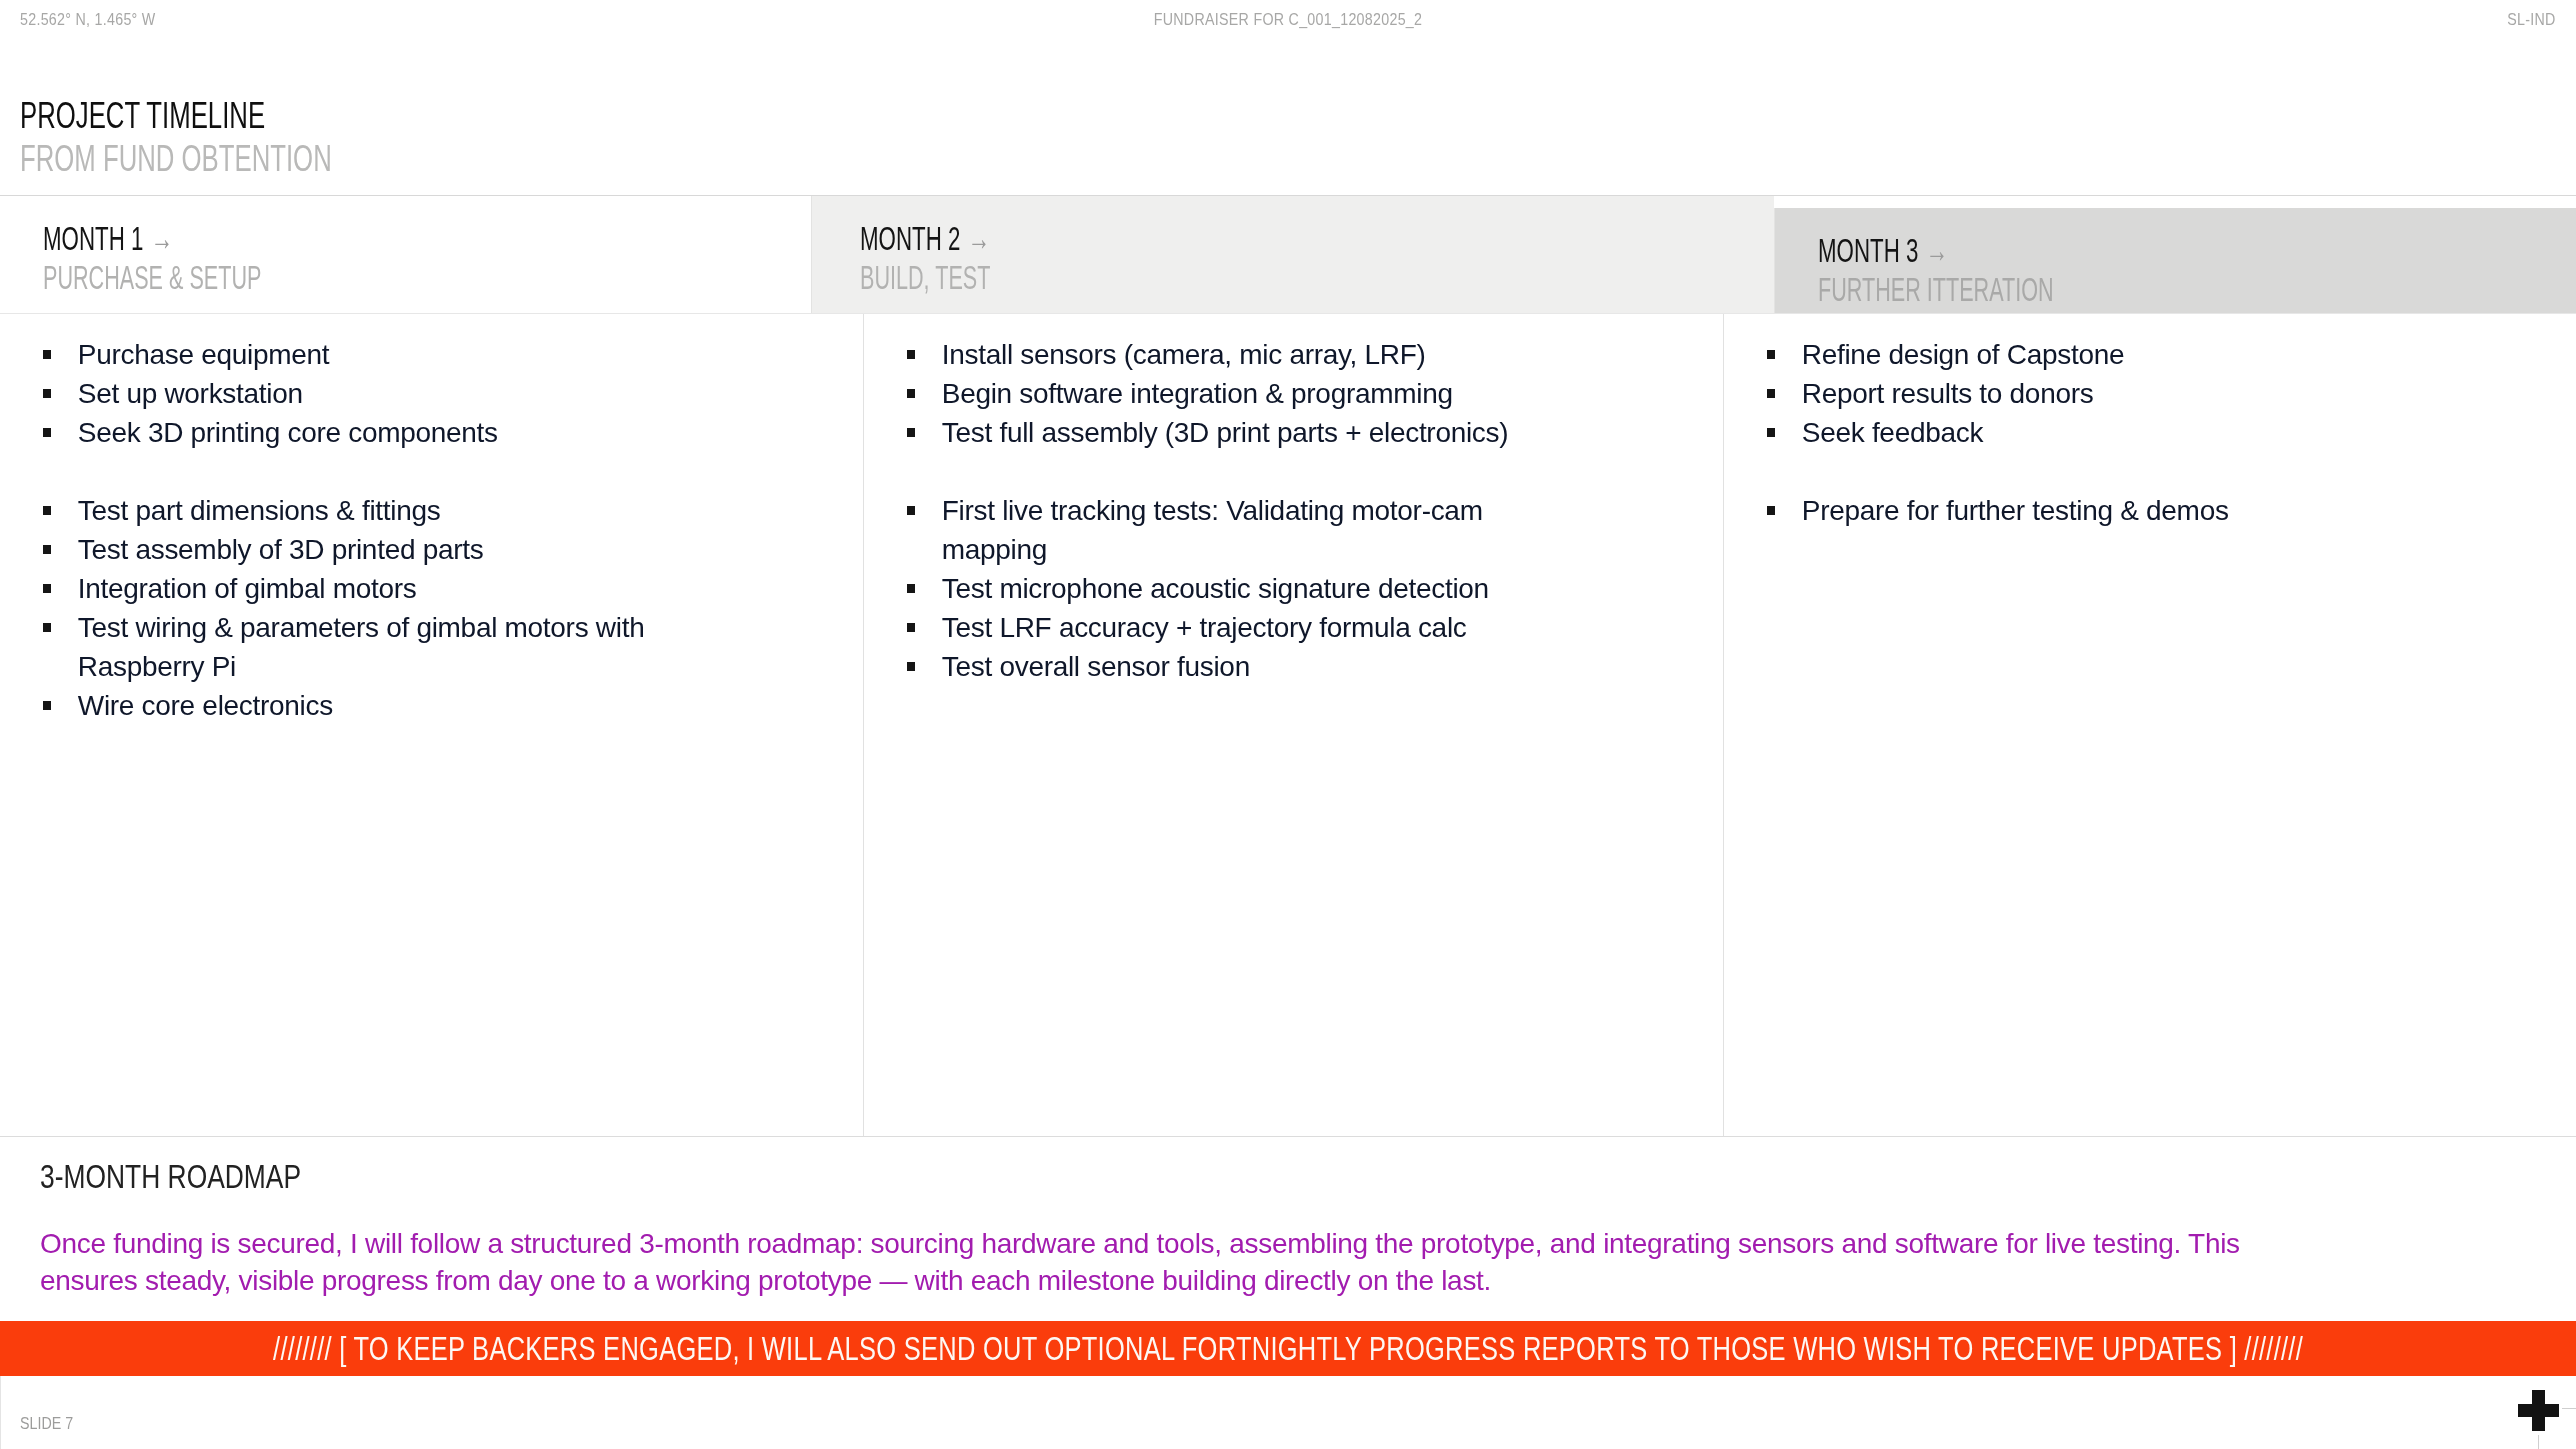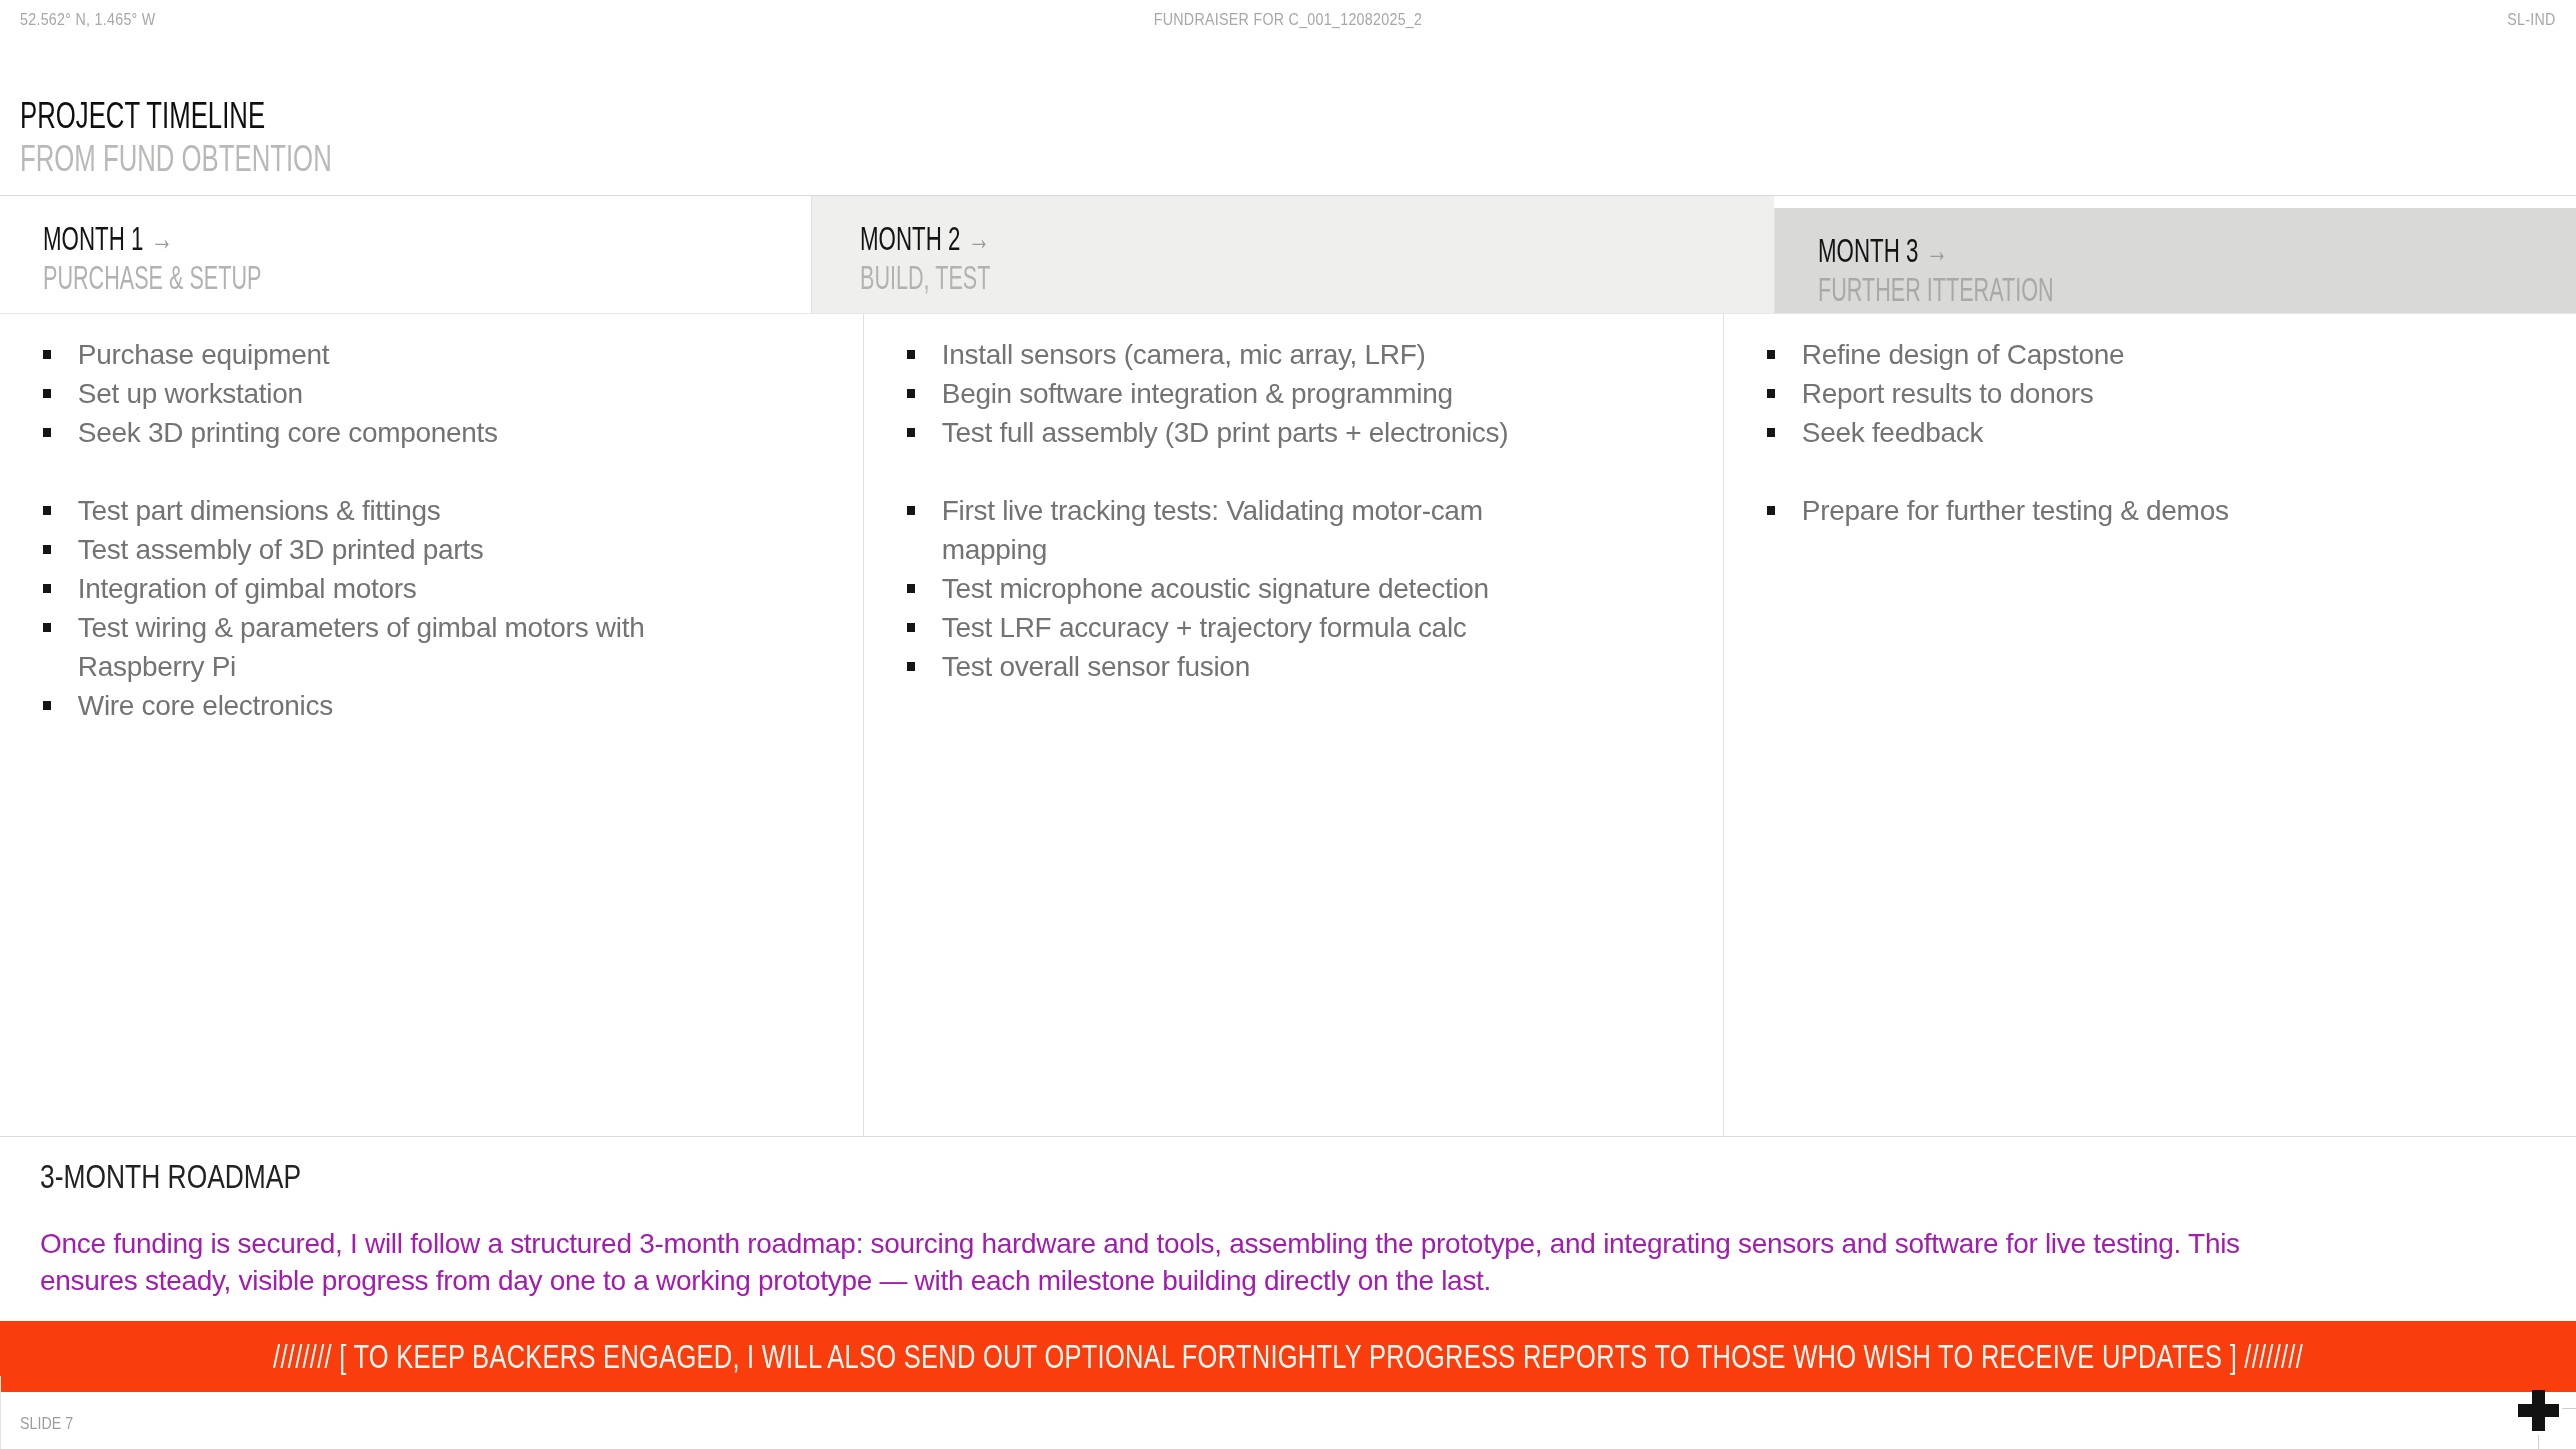--- a/index.html
+++ b/index.html
@@ -31,29 +31,29 @@
   .band-col.c3 .month-sub { color:#a9a9a8; }
   
   .content { position:absolute; left:0; top:314px; width:2576px; height:823px; display:flex;
              border-bottom:1.9px solid #dcdcdc; box-sizing:border-box; }
   .col { box-sizing:border-box; padding:20.6px 19.3px 0 43px; }
   .col.c1 { width:863px; }
   .col.c2 { width:860px; border-left:1.3px solid #e1e1e1; }
   .col.c3 { width:853px; border-left:1.3px solid #e1e1e1; }
   ul.tasks { list-style:none; margin:0; padding:0; }
   ul.tasks.g2 { margin-top:39px; }
-  li.task { display:flex; align-items:flex-start; font-size:28px; line-height:39px; color:#737373; letter-spacing:-0.3px; }
+  li.task { display:flex; align-items:flex-start; font-size:28px; line-height:39px; color:#0f172a; letter-spacing:-0.3px; }
   .bullet { flex:0 0 auto; width:8.4px; height:9.7px; background:#151515; margin:15px 26.4px 0 0; }
   .li-text { white-space:pre-line; }
   
   .roadmap { position:absolute; left:40px; top:1158px; width:2499px; }
   .roadmap-heading { font-size:30px; line-height:36px; color:#222; transform:scale(.88,1.08); transform-origin:0 0; white-space:nowrap; }
   .roadmap-body { margin-top:31px; font-size:28px; line-height:37px; color:#a21caf; letter-spacing:-0.3px; white-space:pre-line; }
   
-  .banner { position:absolute; left:0; top:1321px; width:2576px; height:71px; background:#fa3d0c;
+  .banner { position:absolute; left:0; top:1321px; width:2576px; height:55px; background:#fa3d0c;
             display:flex; align-items:center; justify-content:center; }
   .banner-text { color:#fdf8f4; font-size:30px; white-space:nowrap; transform:scale(.85,1.08); transform-origin:50% 50%; letter-spacing:0.3px; }
   
   .slide-number { position:absolute; left:20px; top:1414px; font-size:15.5px; color:#9c9c9b; transform:scale(.92,1.08); transform-origin:0 0; white-space:nowrap; }
   .plus-mark { position:absolute; left:2518px; top:1390px; width:41px; height:41px; }
   .plus-mark .ph { position:absolute; left:0; top:14px; width:41px; height:13px; background:#121212; }
   .plus-mark .pv { position:absolute; left:14px; top:0; width:13px; height:41px; background:#121212; }
   .mark-right-h { position:absolute; left:2562px; top:1408px; width:14px; height:1.3px; background:#cfcfcf; }
   .mark-below-v { position:absolute; left:2538px; top:1435px; width:1.3px; height:14px; background:#cfcfcf; }
   .mark-left-v  { position:absolute; left:0; top:1376px; width:1.3px; height:73px; background:#e4e4e4; }

